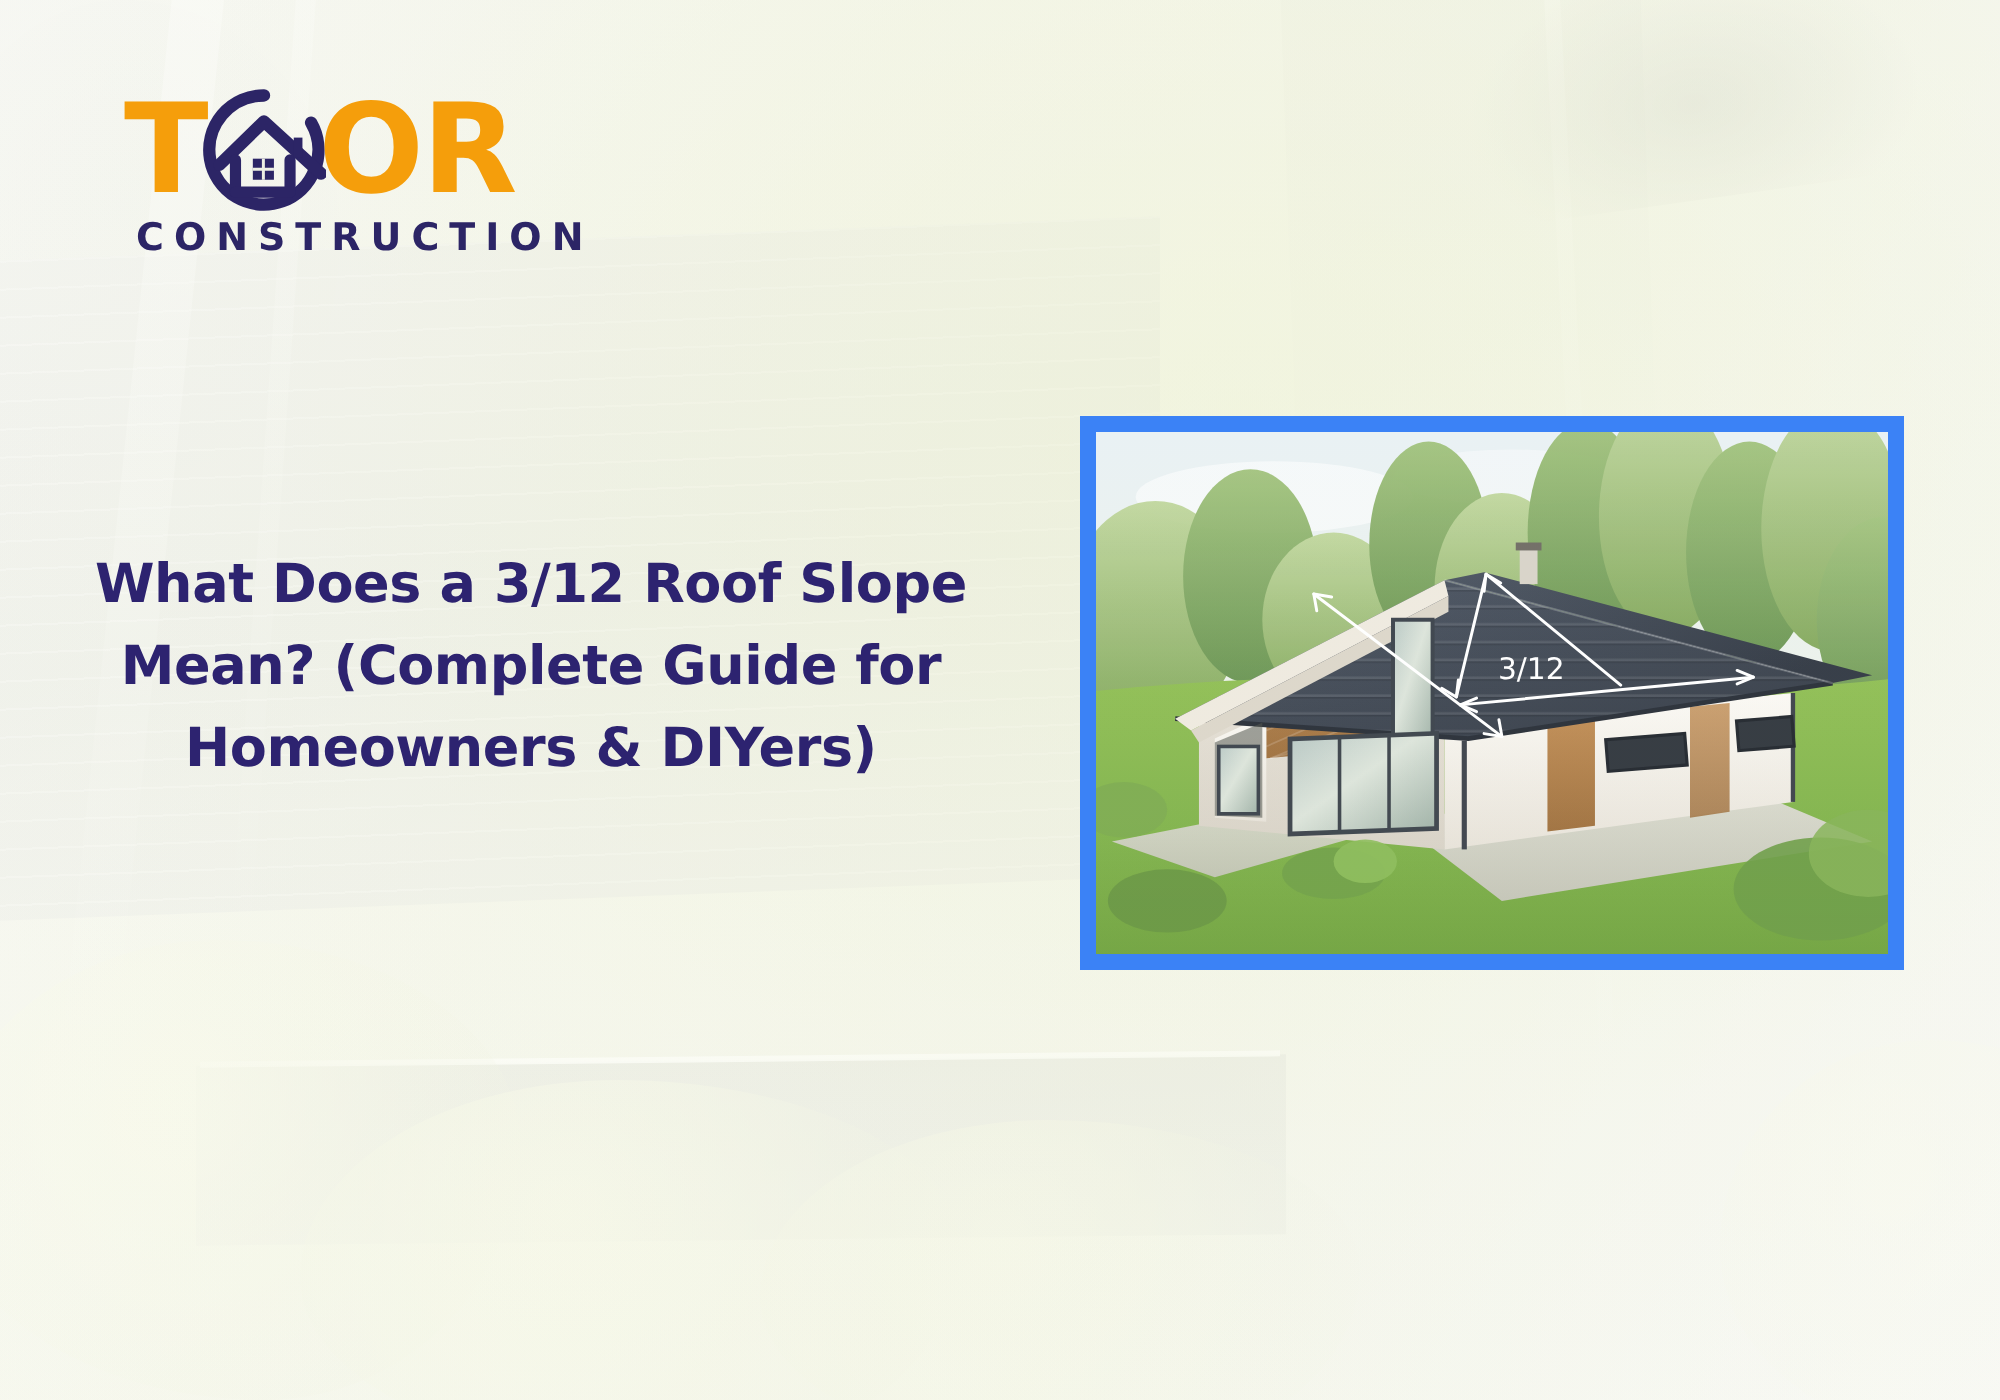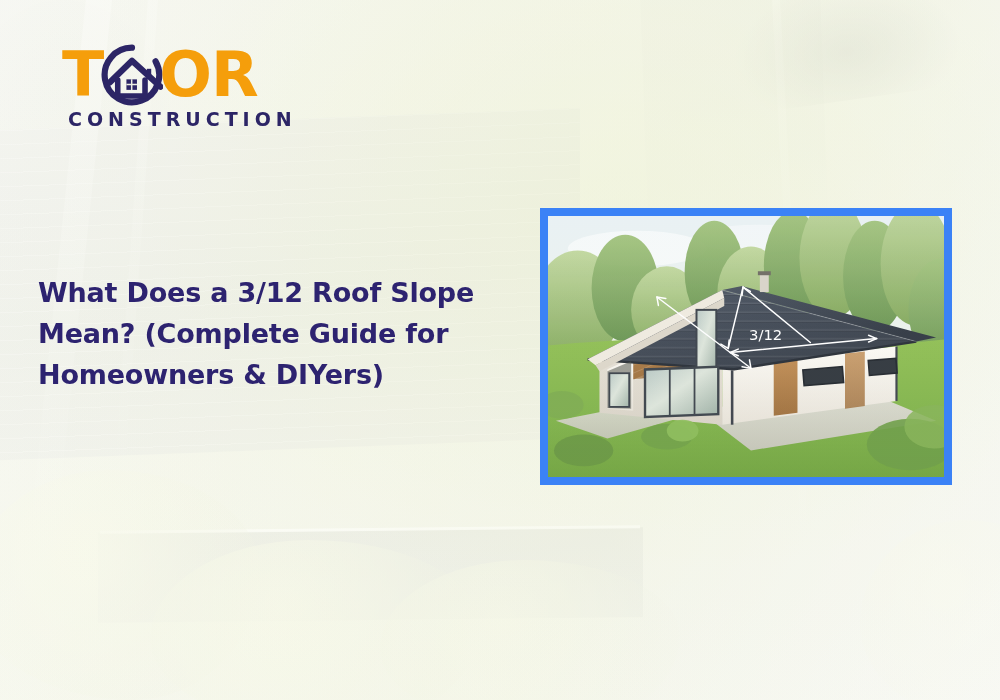--- a/index.html
+++ b/index.html
@@ -154,20 +154,21 @@
     text-align: right;
   }
 
   
   .headline {
     position: absolute;
     left: 38px;
     top: 272px;
     width: 455px;
     margin: 0;
+    text-align: center;
     font-family: "DejaVu Sans", sans-serif;
     font-weight: 700;
     font-size: 27px;
     line-height: 1.52;
     color: #2D2370;
     letter-spacing: -0.2px;
   }
 
   
   .photo-frame {

